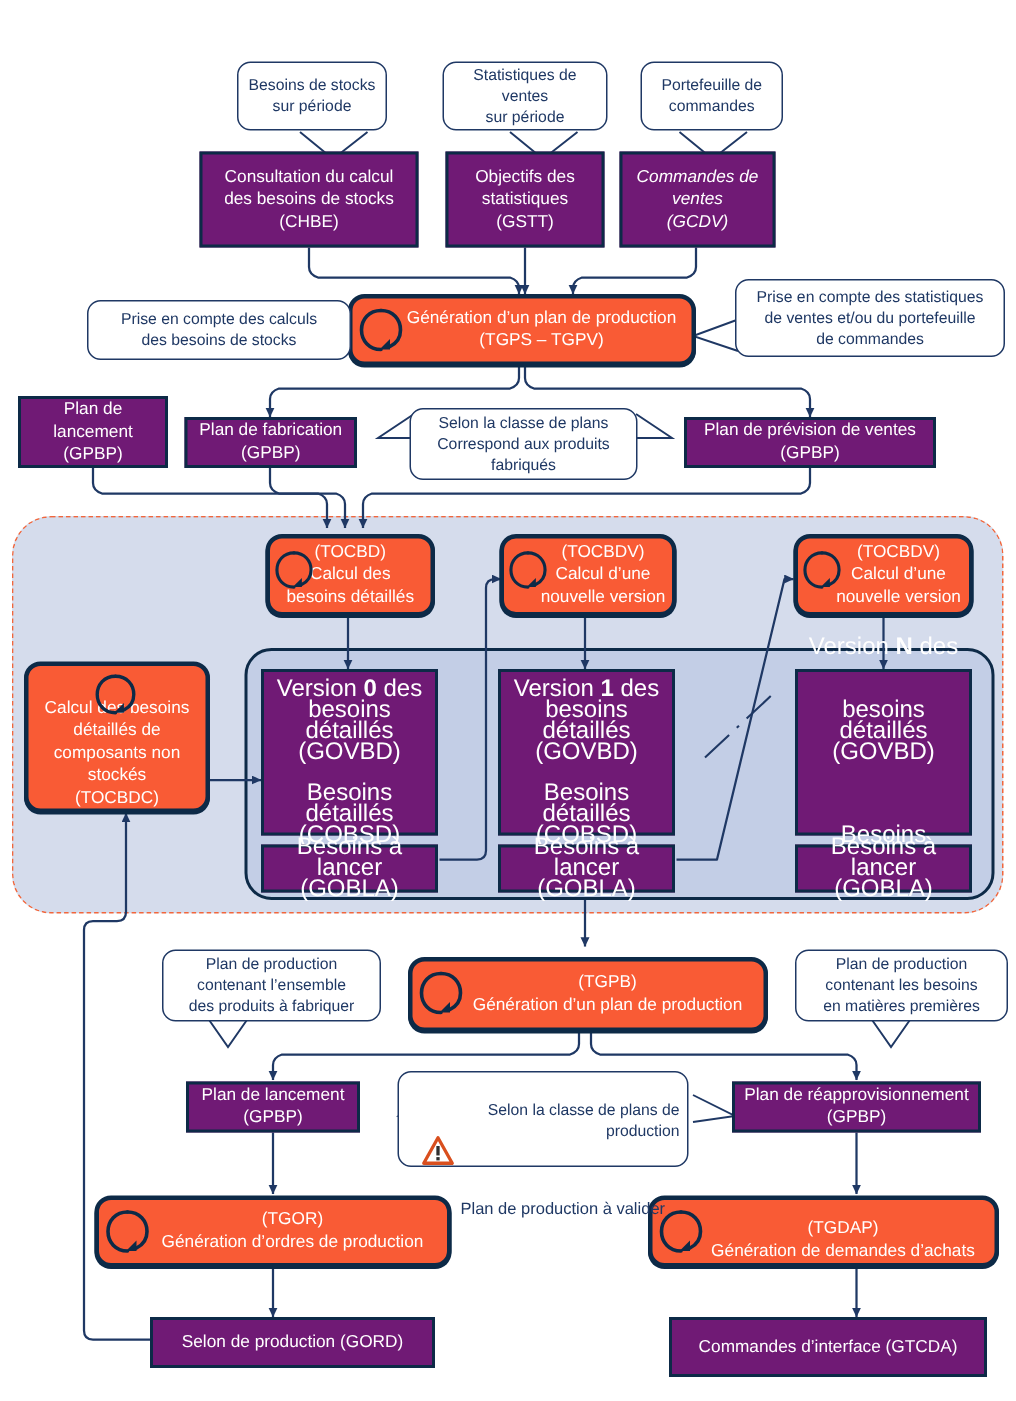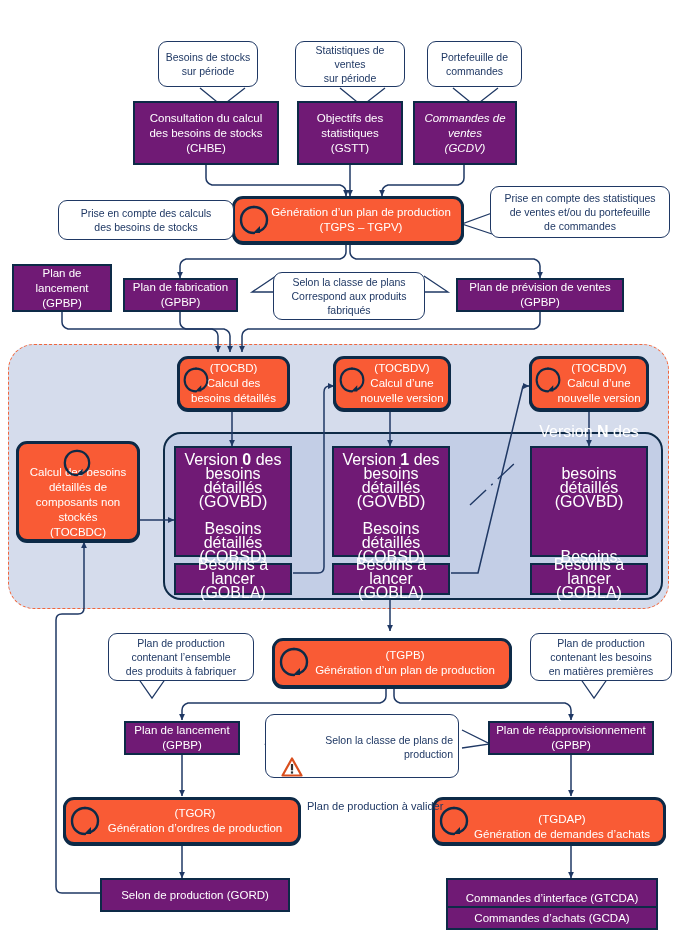--- a/index.html
+++ b/index.html
@@ -410,17 +410,14 @@
     <path d="M16,4 C24,4 29,10 29,17 C29,22 26,26 22,28" fill="none" stroke="#0D2A47" stroke-width="2.4" stroke-linecap="round"></path>
     <path d="M22,23 L22,30 L15,30 z" fill="#0D2A47"></path>
   </svg>
 
   <div class="node blue" style="left:100px;top:878px;width:190px;height:34px;">
     <span class="txt">Selon de production  (GORD)</span>
   </div>
   <div class="node blue" style="left:446px;top:878px;width:212px;height:40px;">
     <span class="txt">Commandes d’interface (GTCDA)</span>
   </div>
-  <div class="node blue" style="left:446px;top:906px;width:212px;height:24px;">
-    <span class="txt">Commandes d’achats (GCDA)</span>
-  </div>
 
 </div>
 
 </body></html>

